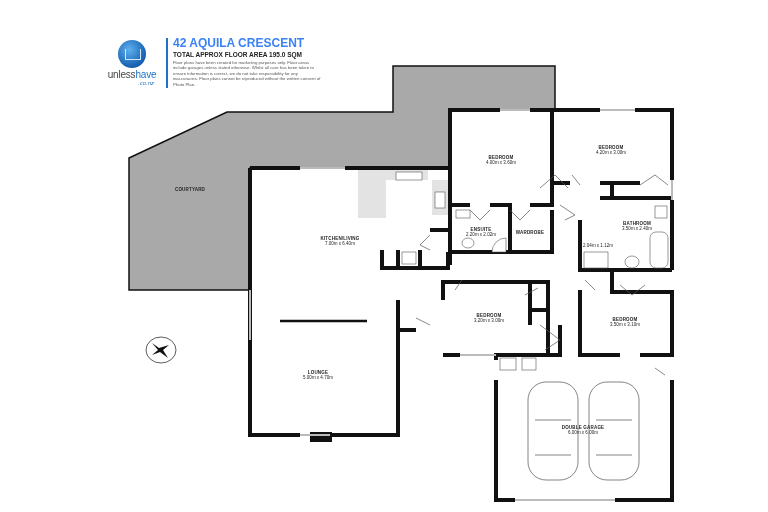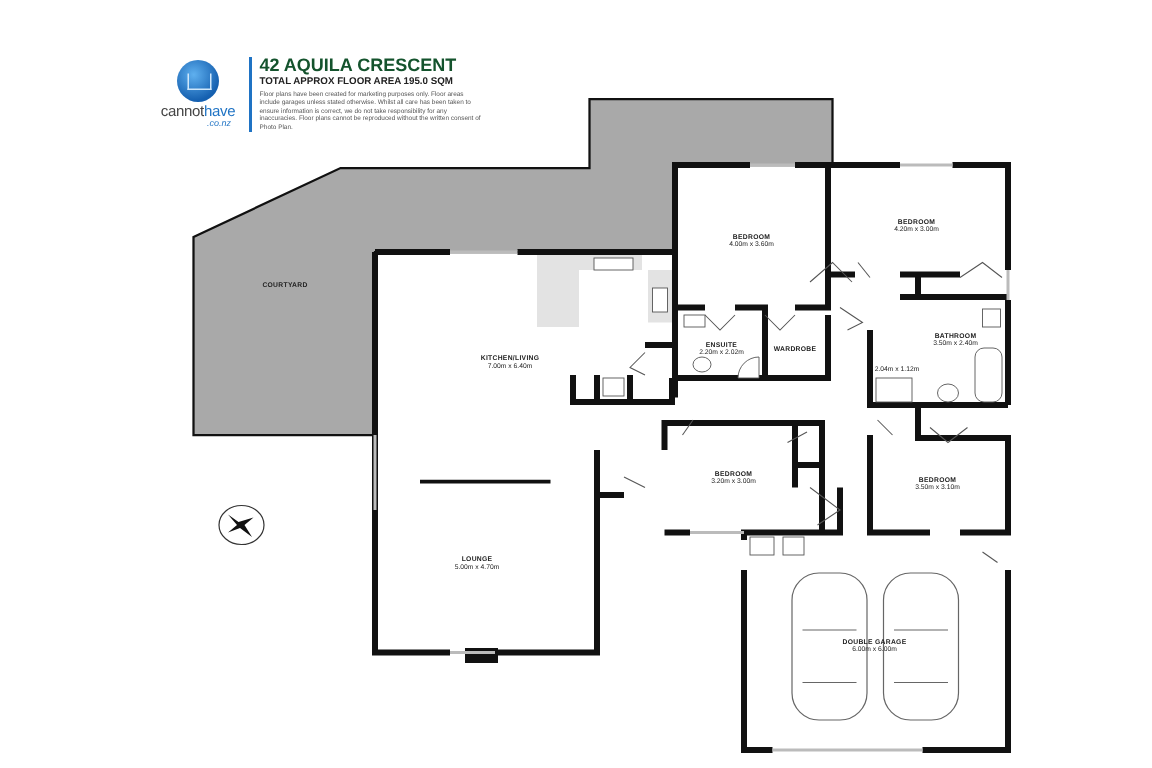--- a/index.html
+++ b/index.html
@@ -5,35 +5,35 @@
   html, body { margin:0; padding:0; background:#ffffff; }
   body { width:768px; height:512px; position:relative; overflow:hidden; font-family:"Liberation Sans", sans-serif; }
   .header { position:absolute; left:104px; top:36px; width:260px; height:56px; }
   .logo { position:absolute; left:0; top:0; width:56px; height:56px; }
   .logo-circle { position:absolute; left:14px; top:4px; width:28px; height:28px; border-radius:50%; background:radial-gradient(circle at 40% 35%, #5fb0ef, #1560b0 70%); }
   .logo-house { position:absolute; left:21px; top:13px; width:14px; height:10px; border:1.5px solid #cfe7fb; border-top:none; }
   .logo-text { position:absolute; left:0; top:33px; width:56px; text-align:center; font-size:10px; color:#444; letter-spacing:-0.2px; }
   .logo-text .blue { color:#1f73c4; }
   .logo-sub { position:absolute; left:0; top:44px; width:56px; text-align:right; font-size:6px; color:#1f73c4; font-style:italic; padding-right:6px; box-sizing:border-box; }
   .vdiv { position:absolute; left:62px; top:2px; width:2px; height:50px; background:#1f73c4; }
-  .title { position:absolute; left:69px; top:0; font-size:12px; font-weight:bold; color:#14532d; white-space:nowrap; }
+  .title { position:absolute; left:69px; top:0; font-size:12px; font-weight:bold; color:#3b82f6; white-space:nowrap; }
   .subtitle { position:absolute; left:69px; top:15px; font-size:6.5px; font-weight:bold; color:#222; white-space:nowrap; }
   .disclaimer { position:absolute; left:69px; top:24px; width:150px; font-size:4.3px; line-height:5.4px; color:#555; }
   svg.plan { position:absolute; left:0; top:0; }
   .lbl { position:absolute; text-align:center; font-size:4.5px; color:#222; line-height:5px; white-space:nowrap; transform:translateX(-50%); }
   .lbl .n { font-weight:bold; letter-spacing:0.2px; }
 </style>
 </head>
 <body>
 
 <div class="header">
   <div class="logo">
     <div class="logo-circle"></div>
     <div class="logo-house"></div>
-    <div class="logo-text"><span>cannot</span><span class="blue">have</span></div>
+    <div class="logo-text"><span>unless</span><span class="blue">have</span></div>
     <div class="logo-sub">.co.nz</div>
   </div>
   <div class="vdiv"></div>
   <div class="title">42 AQUILA CRESCENT</div>
   <div class="subtitle">TOTAL APPROX FLOOR AREA 195.0 SQM</div>
   <div class="disclaimer">Floor plans have been created for marketing purposes only. Floor areas include garages unless stated otherwise. Whilst all care has been taken to ensure information is correct, we do not take responsibility for any inaccuracies. Floor plans cannot be reproduced without the written consent of Photo Plan.</div>
 </div>
 
 <svg class="plan" width="768" height="512" viewBox="0 0 768 512">
 

